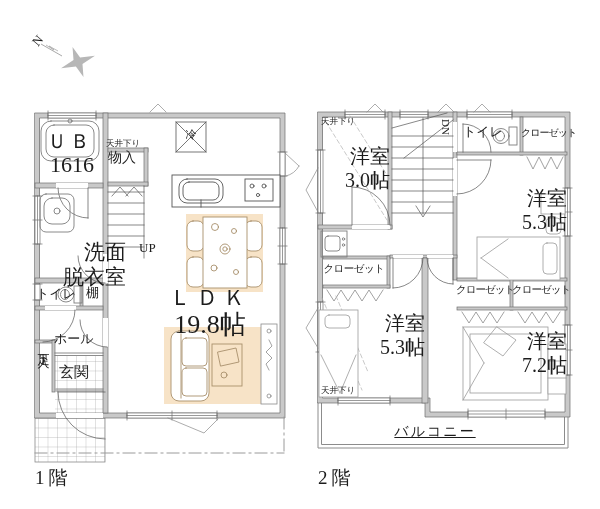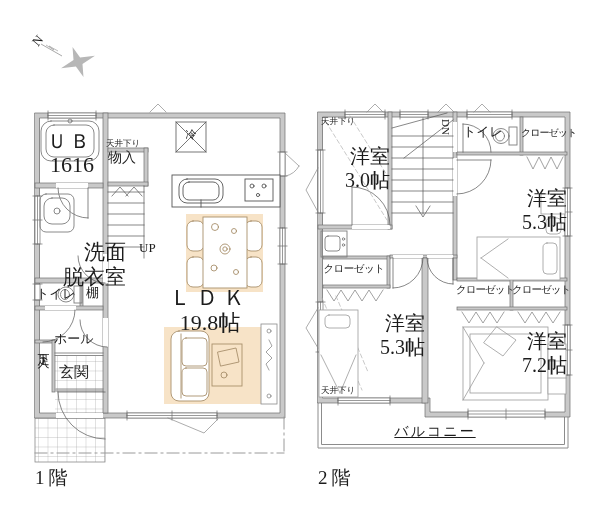--- a/index.html
+++ b/index.html
@@ -363,21 +363,21 @@
 <div class="lbl c two" style="left:36px;top:209px;width:90px;font-size:21px;margin-top:31px;">
   <span>洗面</span>
   <span>脱衣室</span>
 </div>
 <div class="lbl" style="left:36px;top:287px;font-size:13px;">トイレ</div>
 <div class="lbl" style="left:86px;top:286px;font-size:13px;">棚</div>
 <div class="lbl" style="left:54px;top:332px;font-size:13px;">ホール</div>
 <div class="lbl vert" style="left:37px;top:344px;font-size:12px;">下足入</div>
 <div class="lbl" style="left:59px;top:365px;font-size:15px;">玄関</div>
 <div class="lbl c" style="left:148px;top:286px;width:124px;font-size:22px;letter-spacing:5px;">ＬＤＫ</div>
-<div class="lbl c" style="left:148px;top:311px;width:124px;font-size:22px;">19.8帖</div>
+<div class="lbl c" style="left:148px;top:311px;width:124px;font-size:26px;">19.8帖</div>
 <div class="lbl c" style="left:176px;top:129px;width:30px;font-size:11px;">冷</div>
 <div class="lbl" style="left:35px;top:468px;font-size:19px;letter-spacing:4px;">1階</div>
 
 <div class="lbl" style="left:321px;top:117px;font-size:8.5px;">天井下り</div>
 <div class="lbl c two" style="left:318px;top:145px;width:72px;font-size:20px;">
   <span>洋室</span>
   <span>3.0帖</span>
 </div>
 <div class="lbl rot90" style="left:451px;top:119px;font-size:11px;">DN</div>
 <div class="lbl" style="left:463px;top:125px;font-size:13px;">トイレ</div>

